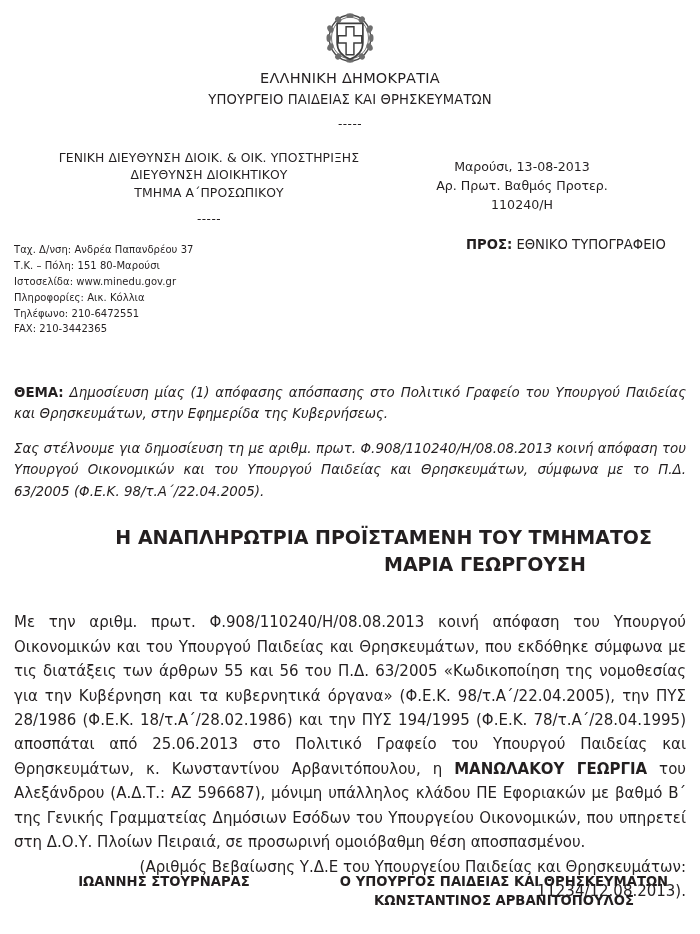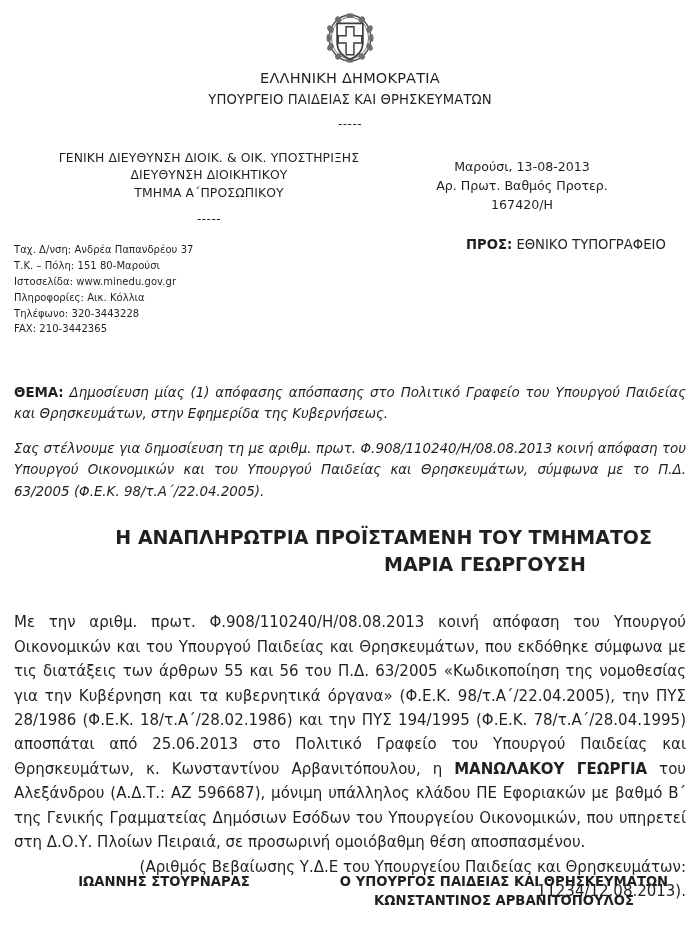--- a/index.html
+++ b/index.html
@@ -212,30 +212,30 @@
     <div class="dept">
       <div>ΓΕΝΙΚΗ ΔΙΕΥΘΥΝΣΗ ΔΙΟΙΚ. &amp; ΟΙΚ. ΥΠΟΣΤΗΡΙΞΗΣ</div>
       <div>ΔΙΕΥΘΥΝΣΗ ΔΙΟΙΚΗΤΙΚΟΥ</div>
       <div>ΤΜΗΜΑ Α΄ΠΡΟΣΩΠΙΚΟΥ</div>
       <div class="dashes2">-----</div>
     </div>
 
     <div class="datebox">
       <div>Μαρούσι,   13-08-2013</div>
       <div>Αρ. Πρωτ. Βαθμός Προτερ.</div>
-      <div>167420/Η</div>
+      <div>110240/Η</div>
     </div>
   </div>
 
   <div class="contact">
     <div>Ταχ. Δ/νση: Ανδρέα Παπανδρέου 37</div>
     <div>Τ.Κ. – Πόλη: 151 80-Μαρούσι</div>
     <div>Ιστοσελίδα: www.minedu.gov.gr</div>
     <div>Πληροφορίες: Αικ. Κόλλια</div>
-    <div>Τηλέφωνο: 320-3443228</div>
+    <div>Τηλέφωνο: 210-6472551</div>
     <div>FAX: 210-3442365</div>
   </div>
 
   <div class="pros">
     <b>ΠΡΟΣ:</b>
     <span>ΕΘΝΙΚΟ ΤΥΠΟΓΡΑΦΕΙΟ</span>
   </div>
 
   <div class="subject">
     <span class="lbl">ΘΕΜΑ:</span>

